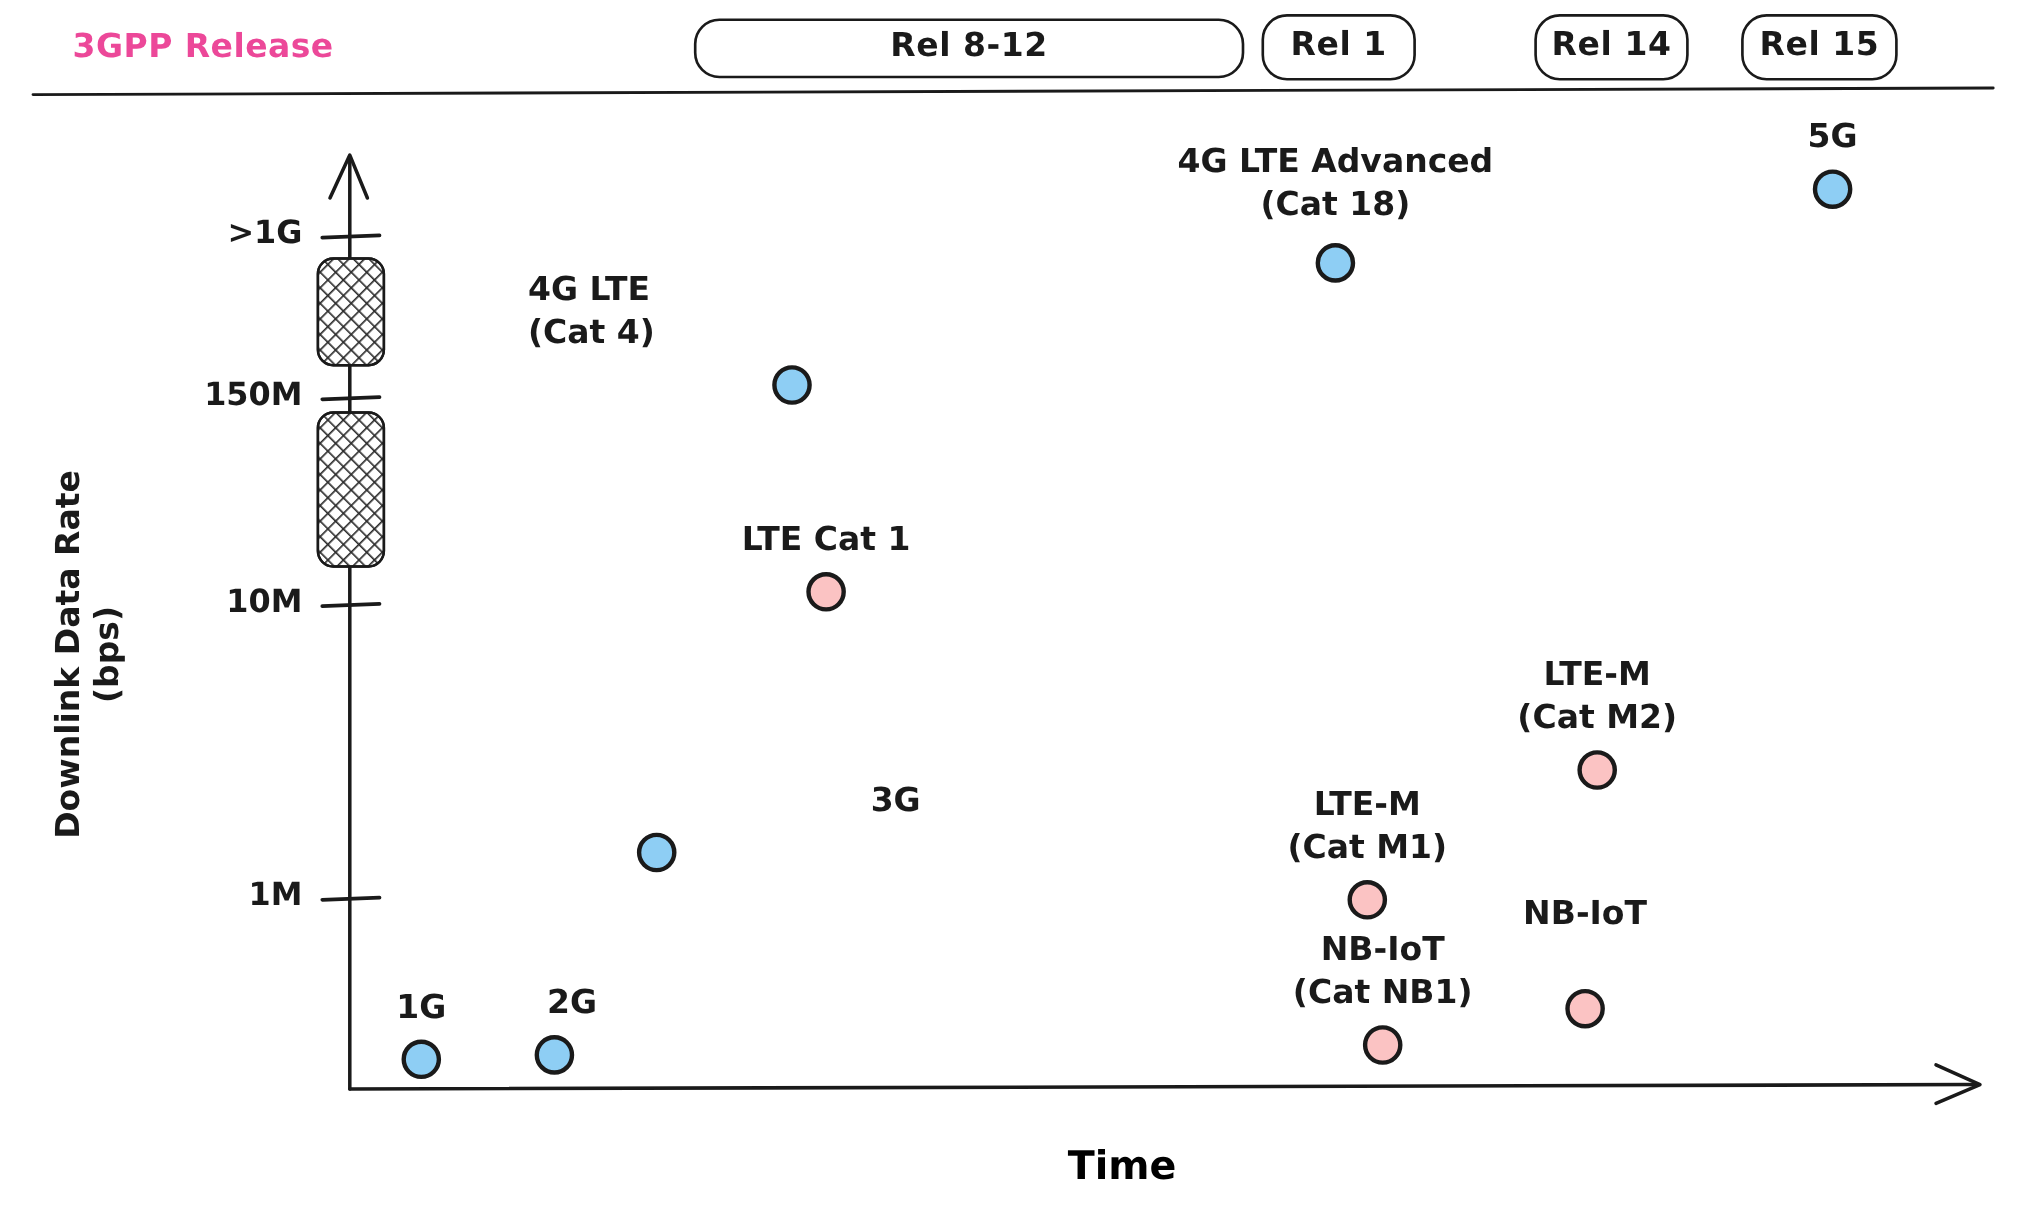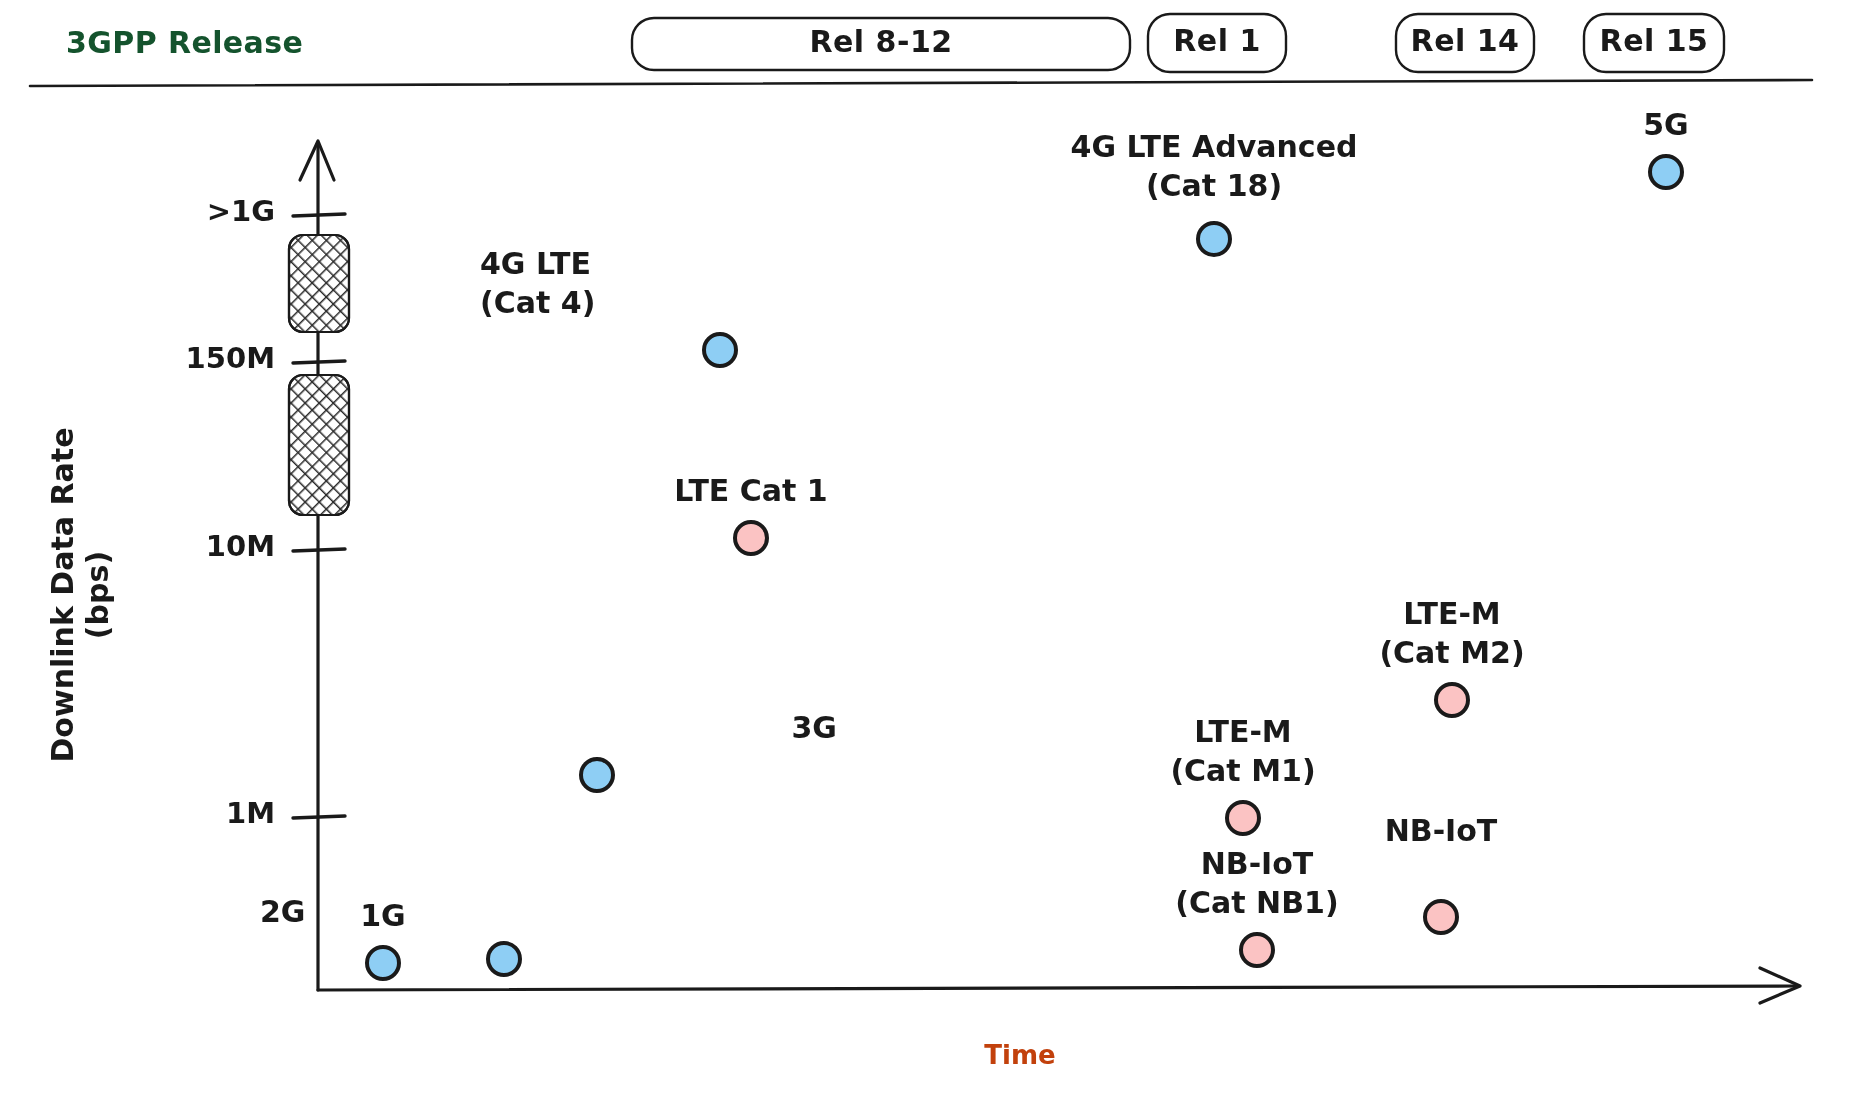--- a/index.html
+++ b/index.html
@@ -111,45 +111,45 @@
         <circle cx="1214" cy="239" r="16" fill="#8ECEF4" class="dot"></circle>
         <circle cx="1666" cy="172" r="16" fill="#8ECEF4" class="dot"></circle>
         <circle cx="751" cy="538" r="16" fill="#FBC3C3" class="dot"></circle>
         <circle cx="1243" cy="818" r="16" fill="#FBC3C3" class="dot"></circle>
         <circle cx="1257" cy="950" r="16" fill="#FBC3C3" class="dot"></circle>
         <circle cx="1452" cy="700" r="16" fill="#FBC3C3" class="dot"></circle>
         <circle cx="1441" cy="917" r="16" fill="#FBC3C3" class="dot"></circle>
       </g>
   </svg>
 
-  <div style="position:absolute;left:66px;top:25px;font-size:30px;font-weight:600;color:#14532d;font-family:'DejaVu Sans',sans-serif;letter-spacing:.4px;">3GPP Release</div>
+  <div style="position:absolute;left:66px;top:25px;font-size:30px;font-weight:600;color:#ec4899;font-family:'DejaVu Sans',sans-serif;letter-spacing:.4px;">3GPP Release</div>
 
   <div id="rel-labels">
       <div style="position: absolute; left: 632px; top: 24px; width: 498px; text-align: center; font-size: 30px; font-weight: 600; color: rgb(26, 26, 26); font-family: &quot;DejaVu Sans&quot;, sans-serif; letter-spacing: 0.5px;">Rel 8-12</div>
       <div style="position: absolute; left: 1148px; top: 23px; width: 138px; text-align: center; font-size: 30px; font-weight: 600; color: rgb(26, 26, 26); font-family: &quot;DejaVu Sans&quot;, sans-serif; letter-spacing: 0.5px;">Rel 1</div>
       <div style="position: absolute; left: 1396px; top: 23px; width: 138px; text-align: center; font-size: 30px; font-weight: 600; color: rgb(26, 26, 26); font-family: &quot;DejaVu Sans&quot;, sans-serif; letter-spacing: 0.5px;">Rel 14</div>
       <div style="position: absolute; left: 1584px; top: 23px; width: 140px; text-align: center; font-size: 30px; font-weight: 600; color: rgb(26, 26, 26); font-family: &quot;DejaVu Sans&quot;, sans-serif; letter-spacing: 0.5px;">Rel 15</div>
     </div>
 
   <div style="position:absolute;left:-130px;top:560px;width:420px;text-align:center;transform:rotate(-90deg);font-size:30px;font-weight:600;color:#1a1a1a;font-family:'DejaVu Sans',sans-serif;">Downlink Data Rate (bps)</div>
 
-  <div style="position:absolute;left:930px;top:1040px;width:180px;text-align:center;font-size:26px;font-weight:600;color:#c2410c;font-family:'DejaVu Sans',sans-serif;">Time</div>
+  <div style="position:absolute;left:930px;top:1040px;width:180px;text-align:center;font-size:36px;font-weight:600;color:#000000;font-family:'DejaVu Sans',sans-serif;">Time</div>
 
   <div id="y-tick-labels">
       <div style="position: absolute; left: 150px; top: 194px; width: 125px; text-align: right; font-size: 29px; font-weight: 600; color: rgb(26, 26, 26); font-family: &quot;DejaVu Sans&quot;, sans-serif;">&gt;1G</div>
       <div style="position: absolute; left: 150px; top: 341px; width: 125px; text-align: right; font-size: 29px; font-weight: 600; color: rgb(26, 26, 26); font-family: &quot;DejaVu Sans&quot;, sans-serif;">150M</div>
       <div style="position: absolute; left: 150px; top: 529px; width: 125px; text-align: right; font-size: 29px; font-weight: 600; color: rgb(26, 26, 26); font-family: &quot;DejaVu Sans&quot;, sans-serif;">10M</div>
       <div style="position: absolute; left: 150px; top: 796px; width: 125px; text-align: right; font-size: 29px; font-weight: 600; color: rgb(26, 26, 26); font-family: &quot;DejaVu Sans&quot;, sans-serif;">1M</div>
     </div>
 
   <div id="point-labels">
       <div style="position: absolute; left: 143px; top: 896px; width: 480px; text-align: center;">
         <div style="font-size: 30px; line-height: 39px; font-weight: 600; color: rgb(26, 26, 26); font-family: &quot;DejaVu Sans&quot;, sans-serif; white-space: nowrap;">1G</div>
       </div>
-      <div style="position: absolute; left: 260px; top: 892px; width: 480px; text-align: left;">
+      <div style="position: absolute; left: 280px; top: 892px; width: 480px; text-align: center;">
         <div style="font-size: 30px; line-height: 39px; font-weight: 600; color: rgb(26, 26, 26); font-family: &quot;DejaVu Sans&quot;, sans-serif; white-space: nowrap;">2G</div>
       </div>
       <div style="position: absolute; left: 357px; top: 708px; width: 480px; text-align: right;">
         <div style="font-size: 30px; line-height: 39px; font-weight: 600; color: rgb(26, 26, 26); font-family: &quot;DejaVu Sans&quot;, sans-serif; white-space: nowrap;">3G</div>
       </div>
       <div style="position: absolute; left: 480px; top: 244px; width: 480px; text-align: left;">
         <div style="font-size: 30px; line-height: 39px; font-weight: 600; color: rgb(26, 26, 26); font-family: &quot;DejaVu Sans&quot;, sans-serif; white-space: nowrap;">4G LTE</div>
         <div style="font-size: 30px; line-height: 39px; font-weight: 600; color: rgb(26, 26, 26); font-family: &quot;DejaVu Sans&quot;, sans-serif; white-space: nowrap;">(Cat 4)</div>
       </div>
       <div style="position: absolute; left: 974px; top: 127px; width: 480px; text-align: center;">

